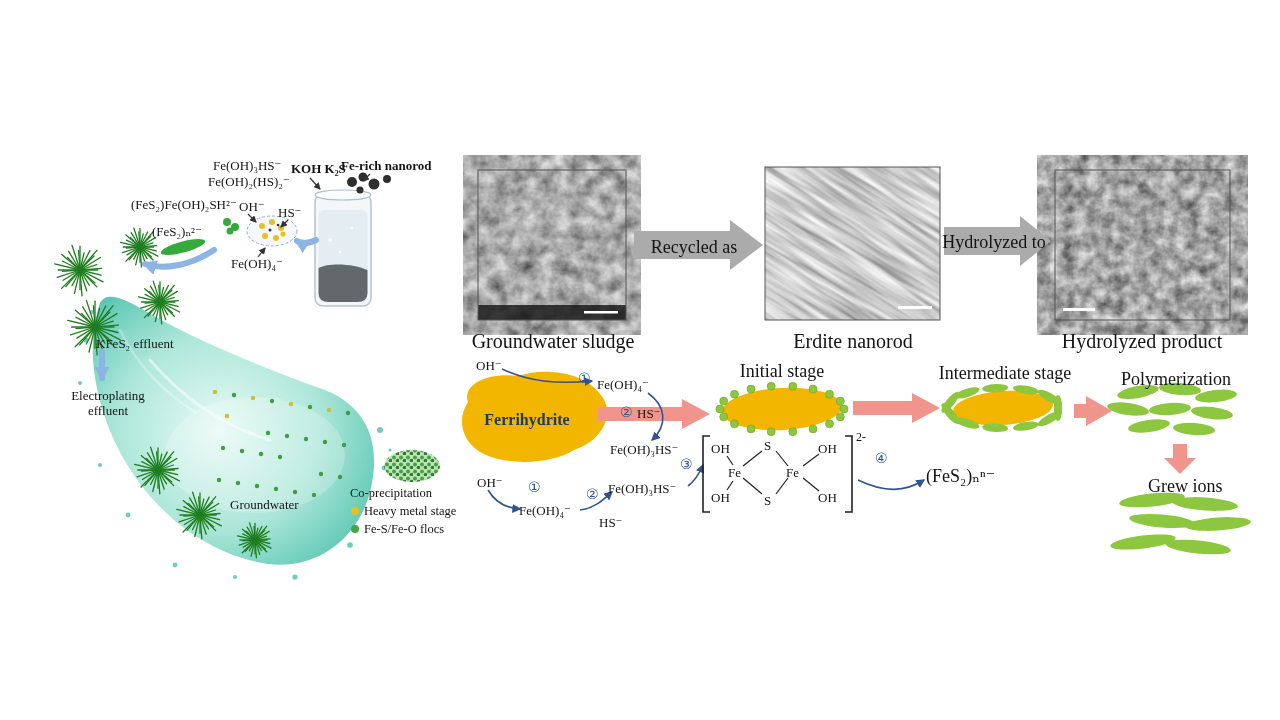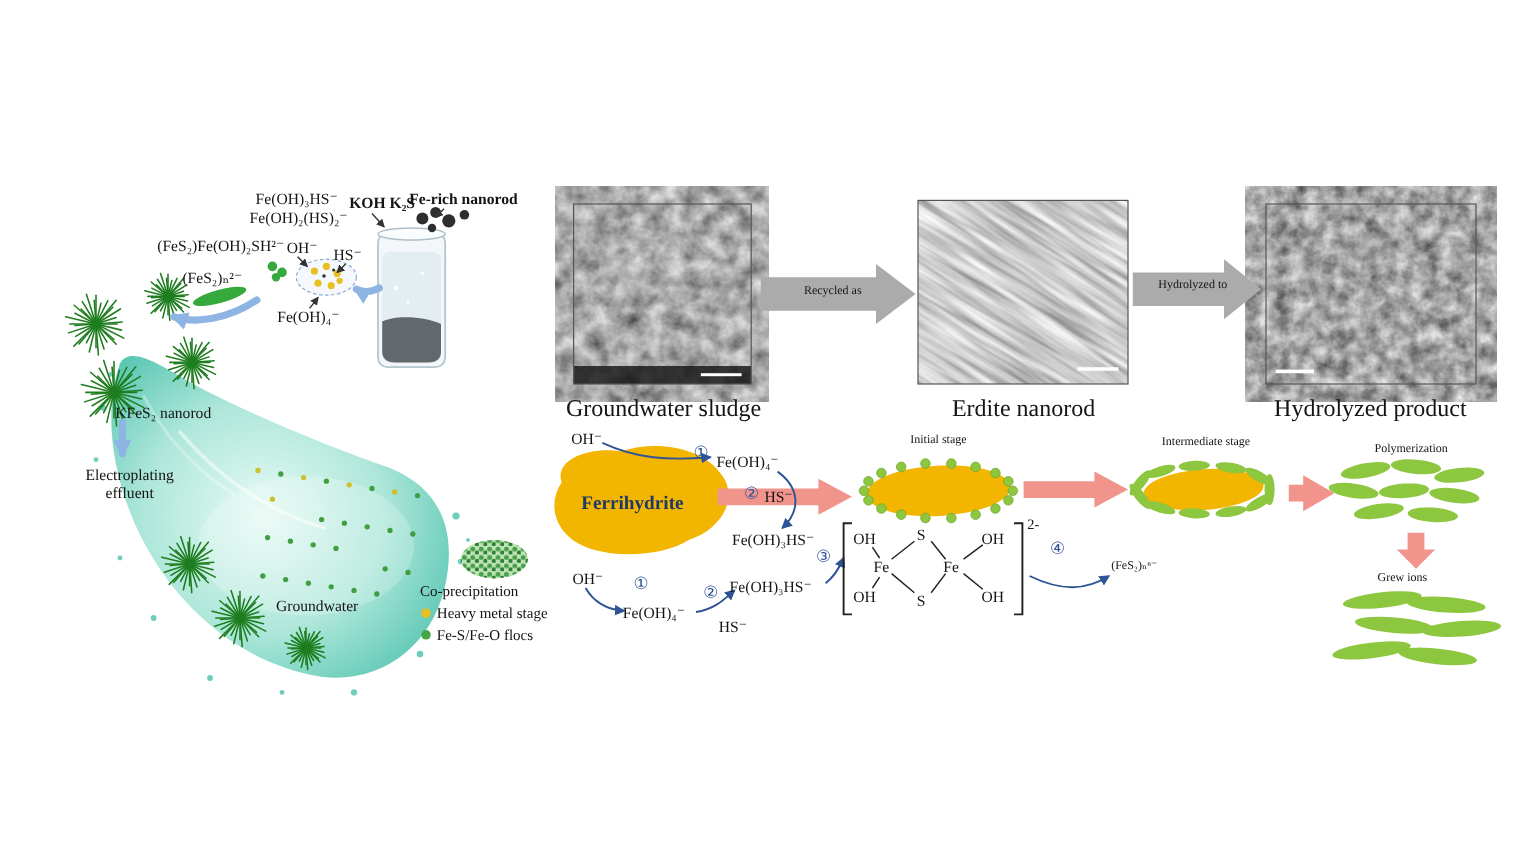--- a/index.html
+++ b/index.html
@@ -5,21 +5,21 @@
   *{margin:0;padding:0;box-sizing:border-box}
   html,body{width:1280px;height:720px;background:#fff;overflow:hidden}
   body{font-family:"Liberation Serif","DejaVu Serif",serif;position:relative}
   #stage{position:absolute;left:0;top:0;width:1280px;height:720px}
   svg.bg{position:absolute;left:0;top:0;z-index:1}
   .t{position:absolute;z-index:3;font-size:13px;color:#141414;white-space:pre-line;line-height:1.18}
   .b{font-weight:700}
   .c{text-align:center}
   .blue{color:#2f5496;font-family:"DejaVu Sans","Liberation Sans",sans-serif;font-size:14px}
   .s15{font-size:20px}
-  .s14{font-size:10px}
+  .s14{font-size:18px}
   .s12{font-size:12.5px}
   .navy{color:#1f3864;font-size:16px;font-weight:700}
   .burst line{stroke:#1e7d1e;stroke-width:1.3;stroke-linecap:round}
 </style>
 </head>
 <body>
 
 <div id="stage">
 
 <svg class="bg" width="1280" height="720" viewBox="0 0 1280 720">
@@ -545,21 +545,21 @@
 
 <div class="t" style="left:213px;top:158px">Fe(OH)₃HS⁻</div>
 <div class="t" style="left:208px;top:174px">Fe(OH)₂(HS)₂⁻</div>
 <div class="t" style="left:131px;top:197px">(FeS₂)Fe(OH)₂SH²⁻</div>
 <div class="t" style="left:239px;top:199px">OH⁻</div>
 <div class="t" style="left:278px;top:205px">HS⁻</div>
 <div class="t" style="left:152px;top:224px">(FeS₂)ₙ²⁻</div>
 <div class="t" style="left:231px;top:256px">Fe(OH)₄⁻</div>
 <div class="t b" style="left:291px;top:161px">KOH K₂S</div>
 <div class="t b" style="left:341px;top:158px">Fe-rich nanorod</div>
-<div class="t" style="left:96px;top:336px">KFeS₂ nanorod</div>
+<div class="t" style="left:96px;top:336px">KFeS₂ effluent</div>
 <div class="t c" style="left:52px;top:388px;width:112px">Electroplating
 effluent</div>
 <div class="t" style="left:230px;top:497px">Groundwater</div>
 <div class="t s12" style="left:350px;top:486px">Co-precipitation</div>
 <div class="t s12" style="left:364px;top:504px">Heavy metal stage</div>
 <div class="t s12" style="left:364px;top:522px">Fe-S/Fe-O flocs</div>
 
 <div class="t s15 c" style="left:458px;top:330px;width:190px">Groundwater sludge</div>
 <div class="t s15 c" style="left:768px;top:330px;width:170px">Erdite nanorod</div>
 <div class="t s15 c" style="left:1046px;top:330px;width:192px">Hydrolyzed product</div>

